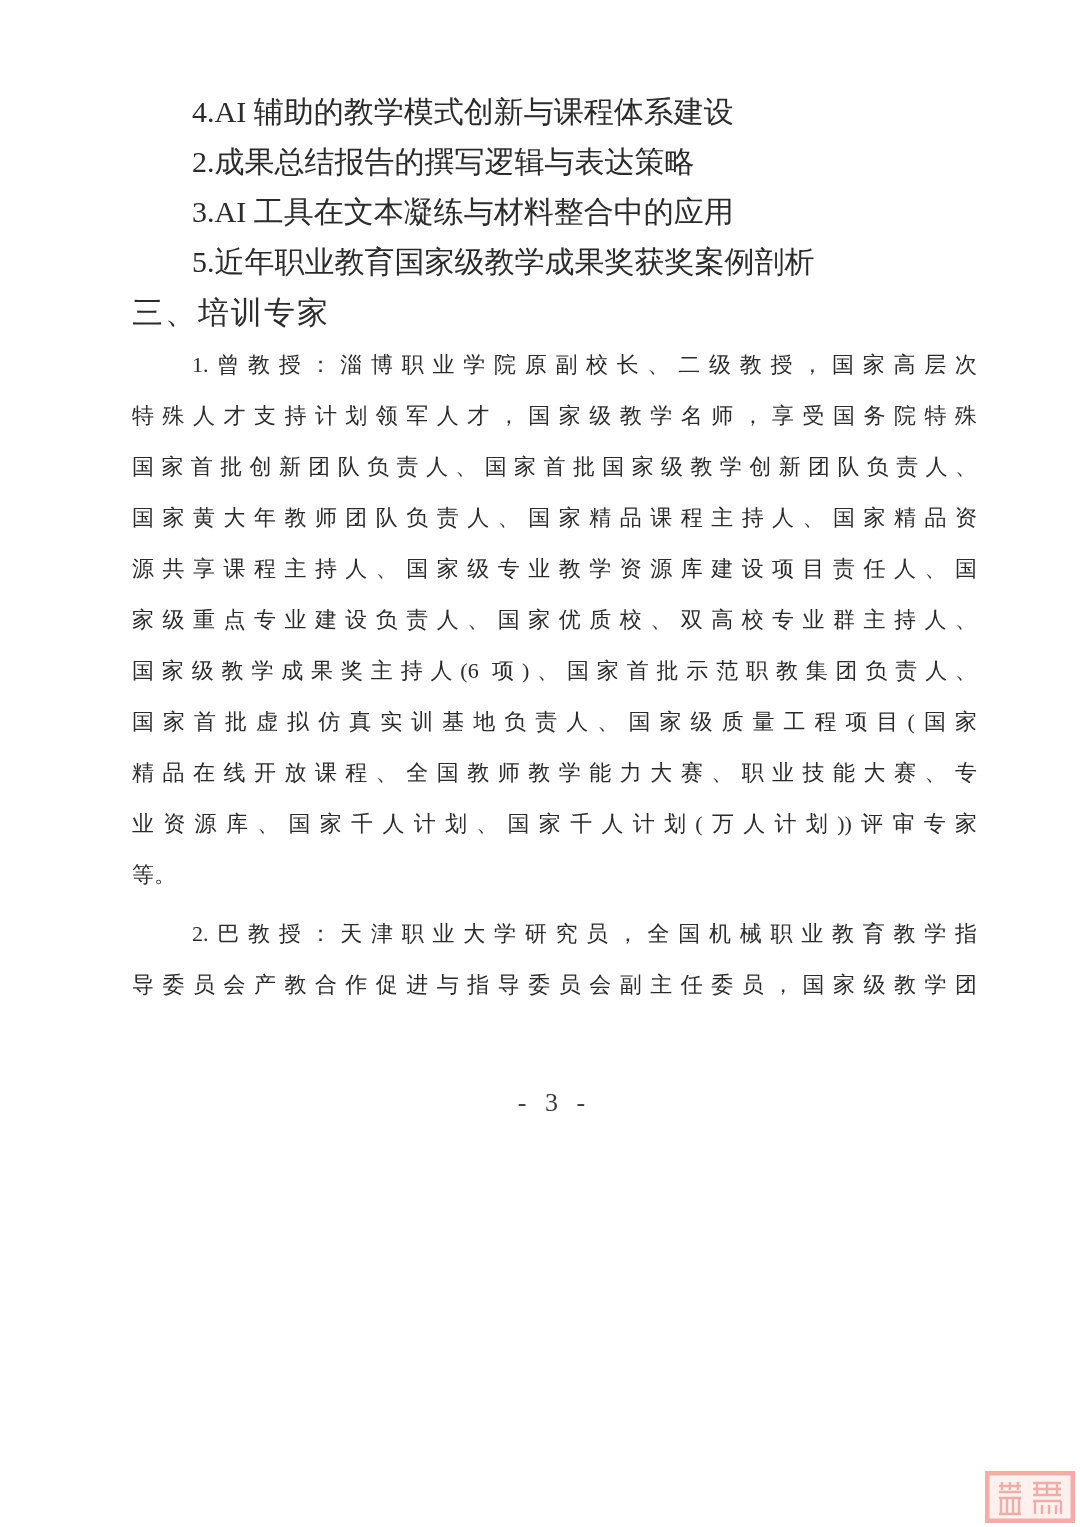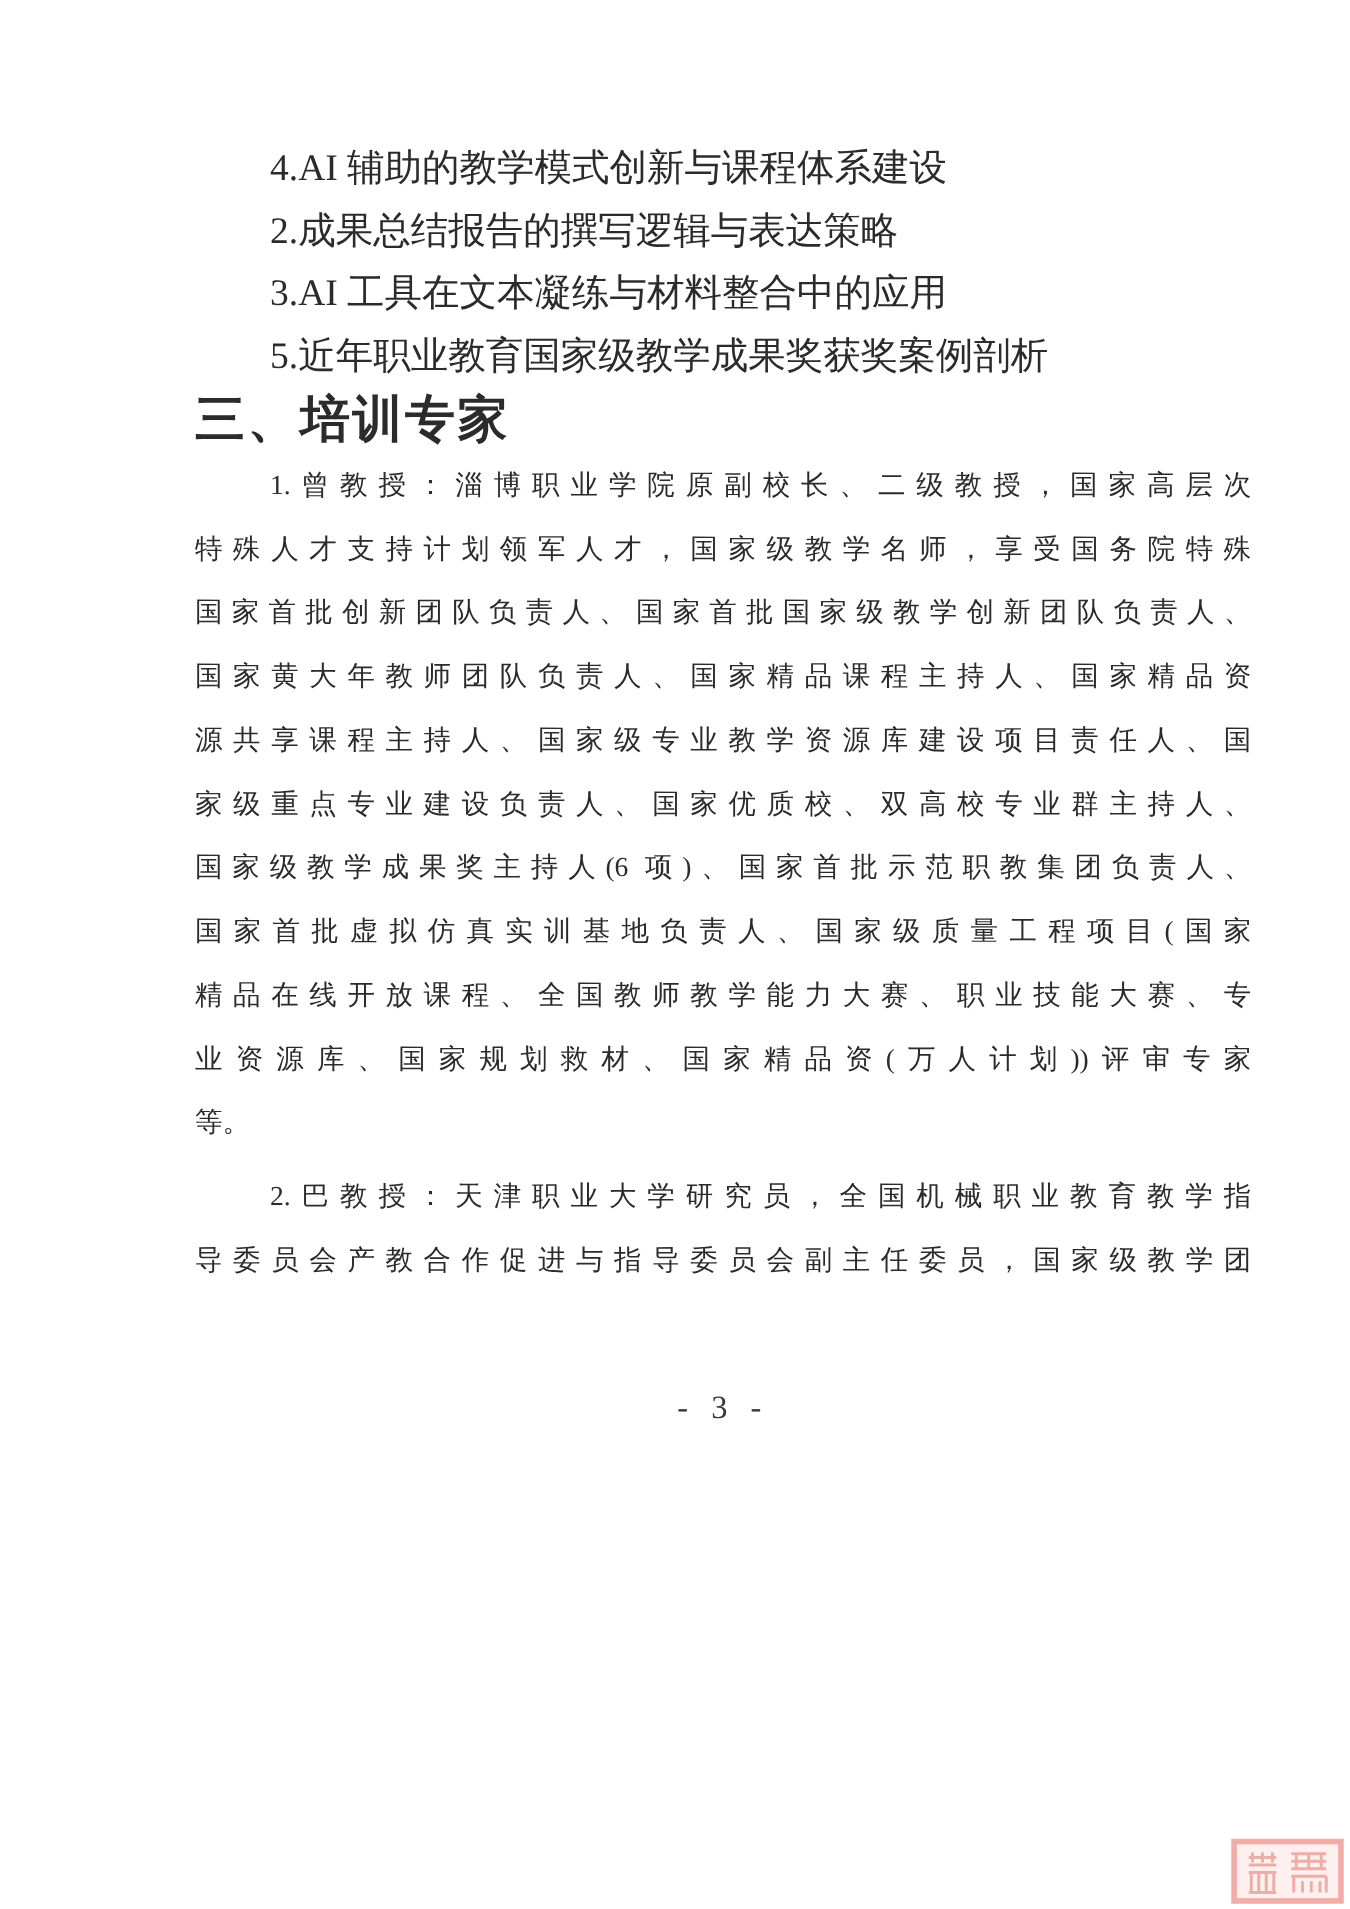--- a/index.html
+++ b/index.html
@@ -9,41 +9,41 @@
     width: 1080px;
     height: 1527px;
     margin: 0 auto;
     background: #ffffff;
     overflow: hidden;
     font-family: "Liberation Serif", serif;
     color: #2b2b2b;
   }
   .content {
     position: absolute;
-    top: 0; left: 156px;
+    top: 0; left: 132px;
     width: 845px;
-    padding-top: 110px;
+    padding-top: 87px;
   }
   .line {
     height: 50px;
     line-height: 50px;
     font-size: 30px;
     white-space: nowrap;
   }
   .indent { padding-left: 60px; }
   .section-heading {
     font-weight: bold;
     margin: 7px 0;
     letter-spacing: 1px;
   }
   .experts-heading {
     height: 52px;
     line-height: 52px;
-    font-size: 40px;
-    font-weight: bold;
+    font-size: 31px;
+    font-weight: normal;
     font-family: "Liberation Sans", sans-serif;
     letter-spacing: 2px;
   }
   .jline {
     height: 51px;
     line-height: 51px;
     font-size: 22px;
     text-align: justify;
     text-align-last: justify;
     text-justify: inter-character;
@@ -83,21 +83,21 @@
     <div class="para">
       <div class="jline first">1.曾教授：淄博职业学院原副校长、二级教授，国家高层次</div>
       <div class="jline">特殊人才支持计划领军人才，国家级教学名师，享受国务院特殊</div>
       <div class="jline">国家首批创新团队负责人、国家首批国家级教学创新团队负责人、</div>
       <div class="jline">国家黄大年教师团队负责人、国家精品课程主持人、国家精品资</div>
       <div class="jline">源共享课程主持人、国家级专业教学资源库建设项目责任人、国</div>
       <div class="jline">家级重点专业建设负责人、国家优质校、双高校专业群主持人、</div>
       <div class="jline">国家级教学成果奖主持人(6 项)、国家首批示范职教集团负责人、</div>
       <div class="jline">国家首批虚拟仿真实训基地负责人、国家级质量工程项目(国家</div>
       <div class="jline">精品在线开放课程、全国教师教学能力大赛、职业技能大赛、专</div>
-      <div class="jline">业资源库、国家规划救材、国家精品资(万人计划))评审专家</div>
+      <div class="jline">业资源库、国家千人计划、国家千人计划(万人计划))评审专家</div>
       <div class="jline last">等。</div>
     </div>
 
     <div class="para para2">
       <div class="jline first">2.巴教授：天津职业大学研究员，全国机械职业教育教学指</div>
       <div class="jline">导委员会产教合作促进与指导委员会副主任委员，国家级教学团</div>
     </div>
 
     <div class="page-number">- 3 -</div>
   </div>

